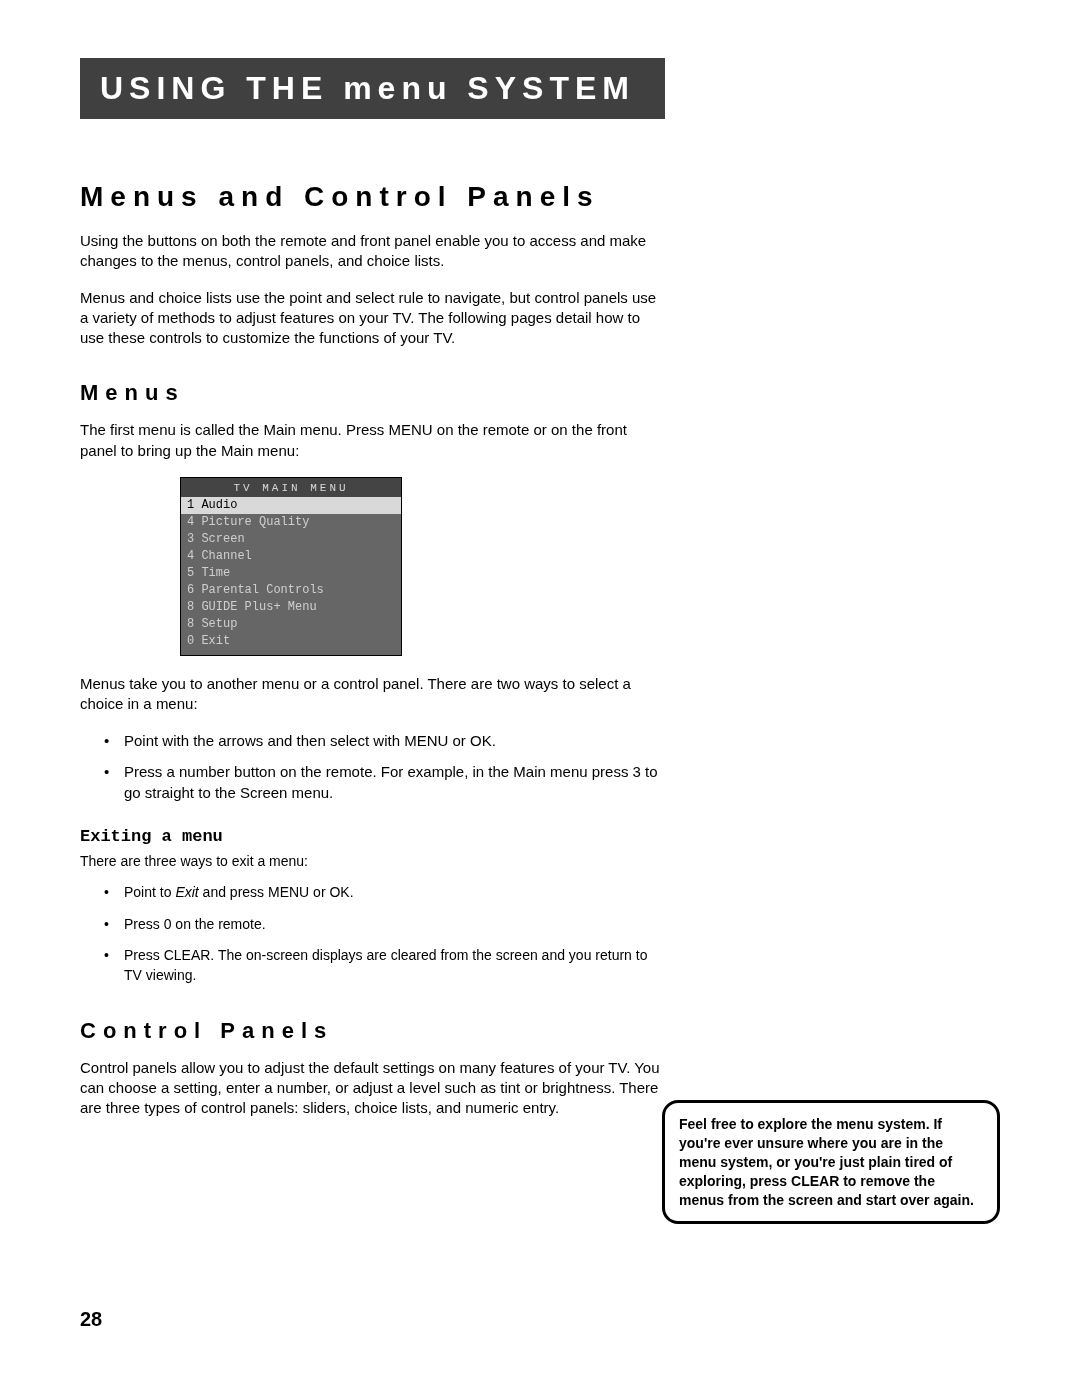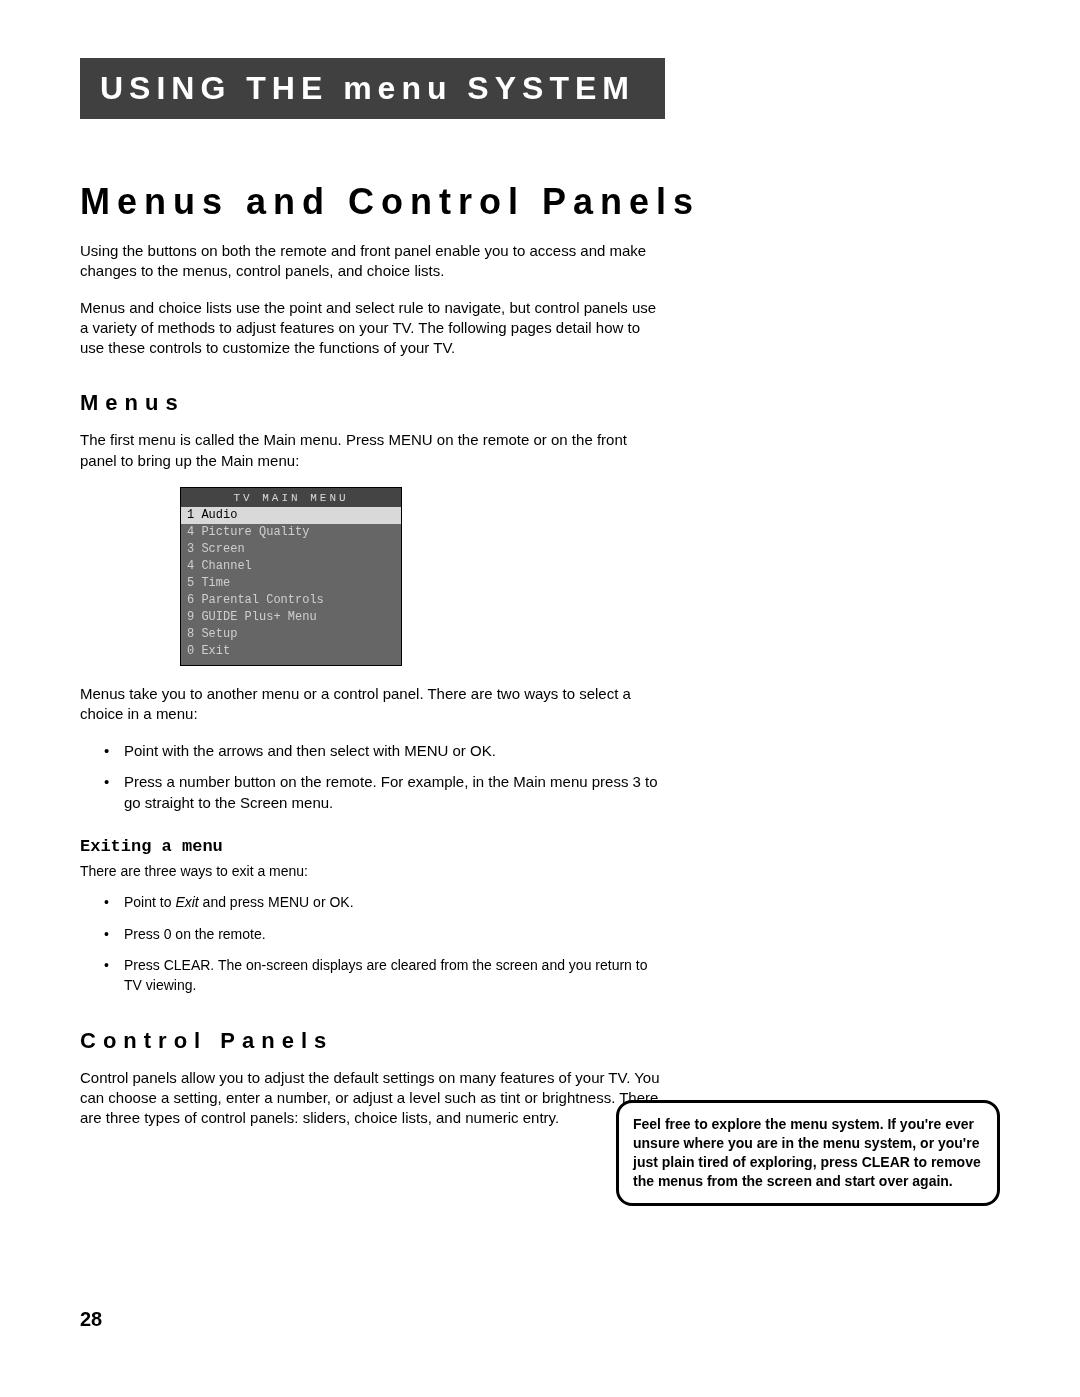--- a/index.html
+++ b/index.html
@@ -18,21 +18,21 @@
   .title-bar {
     background: #404040;
     color: #fff;
     display: inline-block;
     padding: 12px 30px 12px 20px;
     font-size: 32px;
     font-weight: 700;
     letter-spacing: 6px;
   }
   h1.section {
-    font-size: 36px;
+    font-size: 28px;
     font-weight: 700;
     letter-spacing: 7px;
     margin-top: 62px;
     margin-bottom: 18px;
   }
   .body-col {
     width: 585px;
   }
   p.body {
     font-size: 15px;
@@ -97,21 +97,21 @@
     left: 0;
     top: 0;
   }
   .smaller p, .smaller ul.bullets li { font-size: 14px; }
   .smaller ul.bullets li { margin-bottom: 6px; margin-top: 12px; }
   em.it { font-style: italic; }
   .tip-box {
     position: absolute;
     right: 80px;
     top: 1100px;
-    width: 384px;
+    width: 338px;
     border: 3px solid #000;
     border-radius: 16px;
     padding: 12px 14px;
     font-size: 14px;
     font-weight: 700;
     line-height: 1.35;
   }
   .page-num {
     position: absolute;
     left: 80px;
@@ -140,21 +140,21 @@
 
     <div class="menu-shot">
       <div class="menu-title">TV MAIN MENU</div>
       <div id="menu-rows">
           <div class="menu-row selected">1 Audio</div>
           <div class="menu-row">4 Picture Quality</div>
           <div class="menu-row">3 Screen</div>
           <div class="menu-row">4 Channel</div>
           <div class="menu-row">5 Time</div>
           <div class="menu-row">6 Parental Controls</div>
-          <div class="menu-row">9 GUIDE Plus+ Menu</div>
+          <div class="menu-row">8 GUIDE Plus+ Menu</div>
           <div class="menu-row">8 Setup</div>
           <div class="menu-row lastpad">0 Exit</div>
         </div>
     </div>
 
     <p class="body">Menus take you to another menu or a control panel. There are two ways to select a choice in a menu:</p>
 
     <ul class="bullets" id="menus-bullets">
         <li>Point with the arrows and then select with MENU or OK.</li>
         <li>Press a number button on the remote. For example, in the Main menu press 3 to go straight to the Screen menu.</li>

